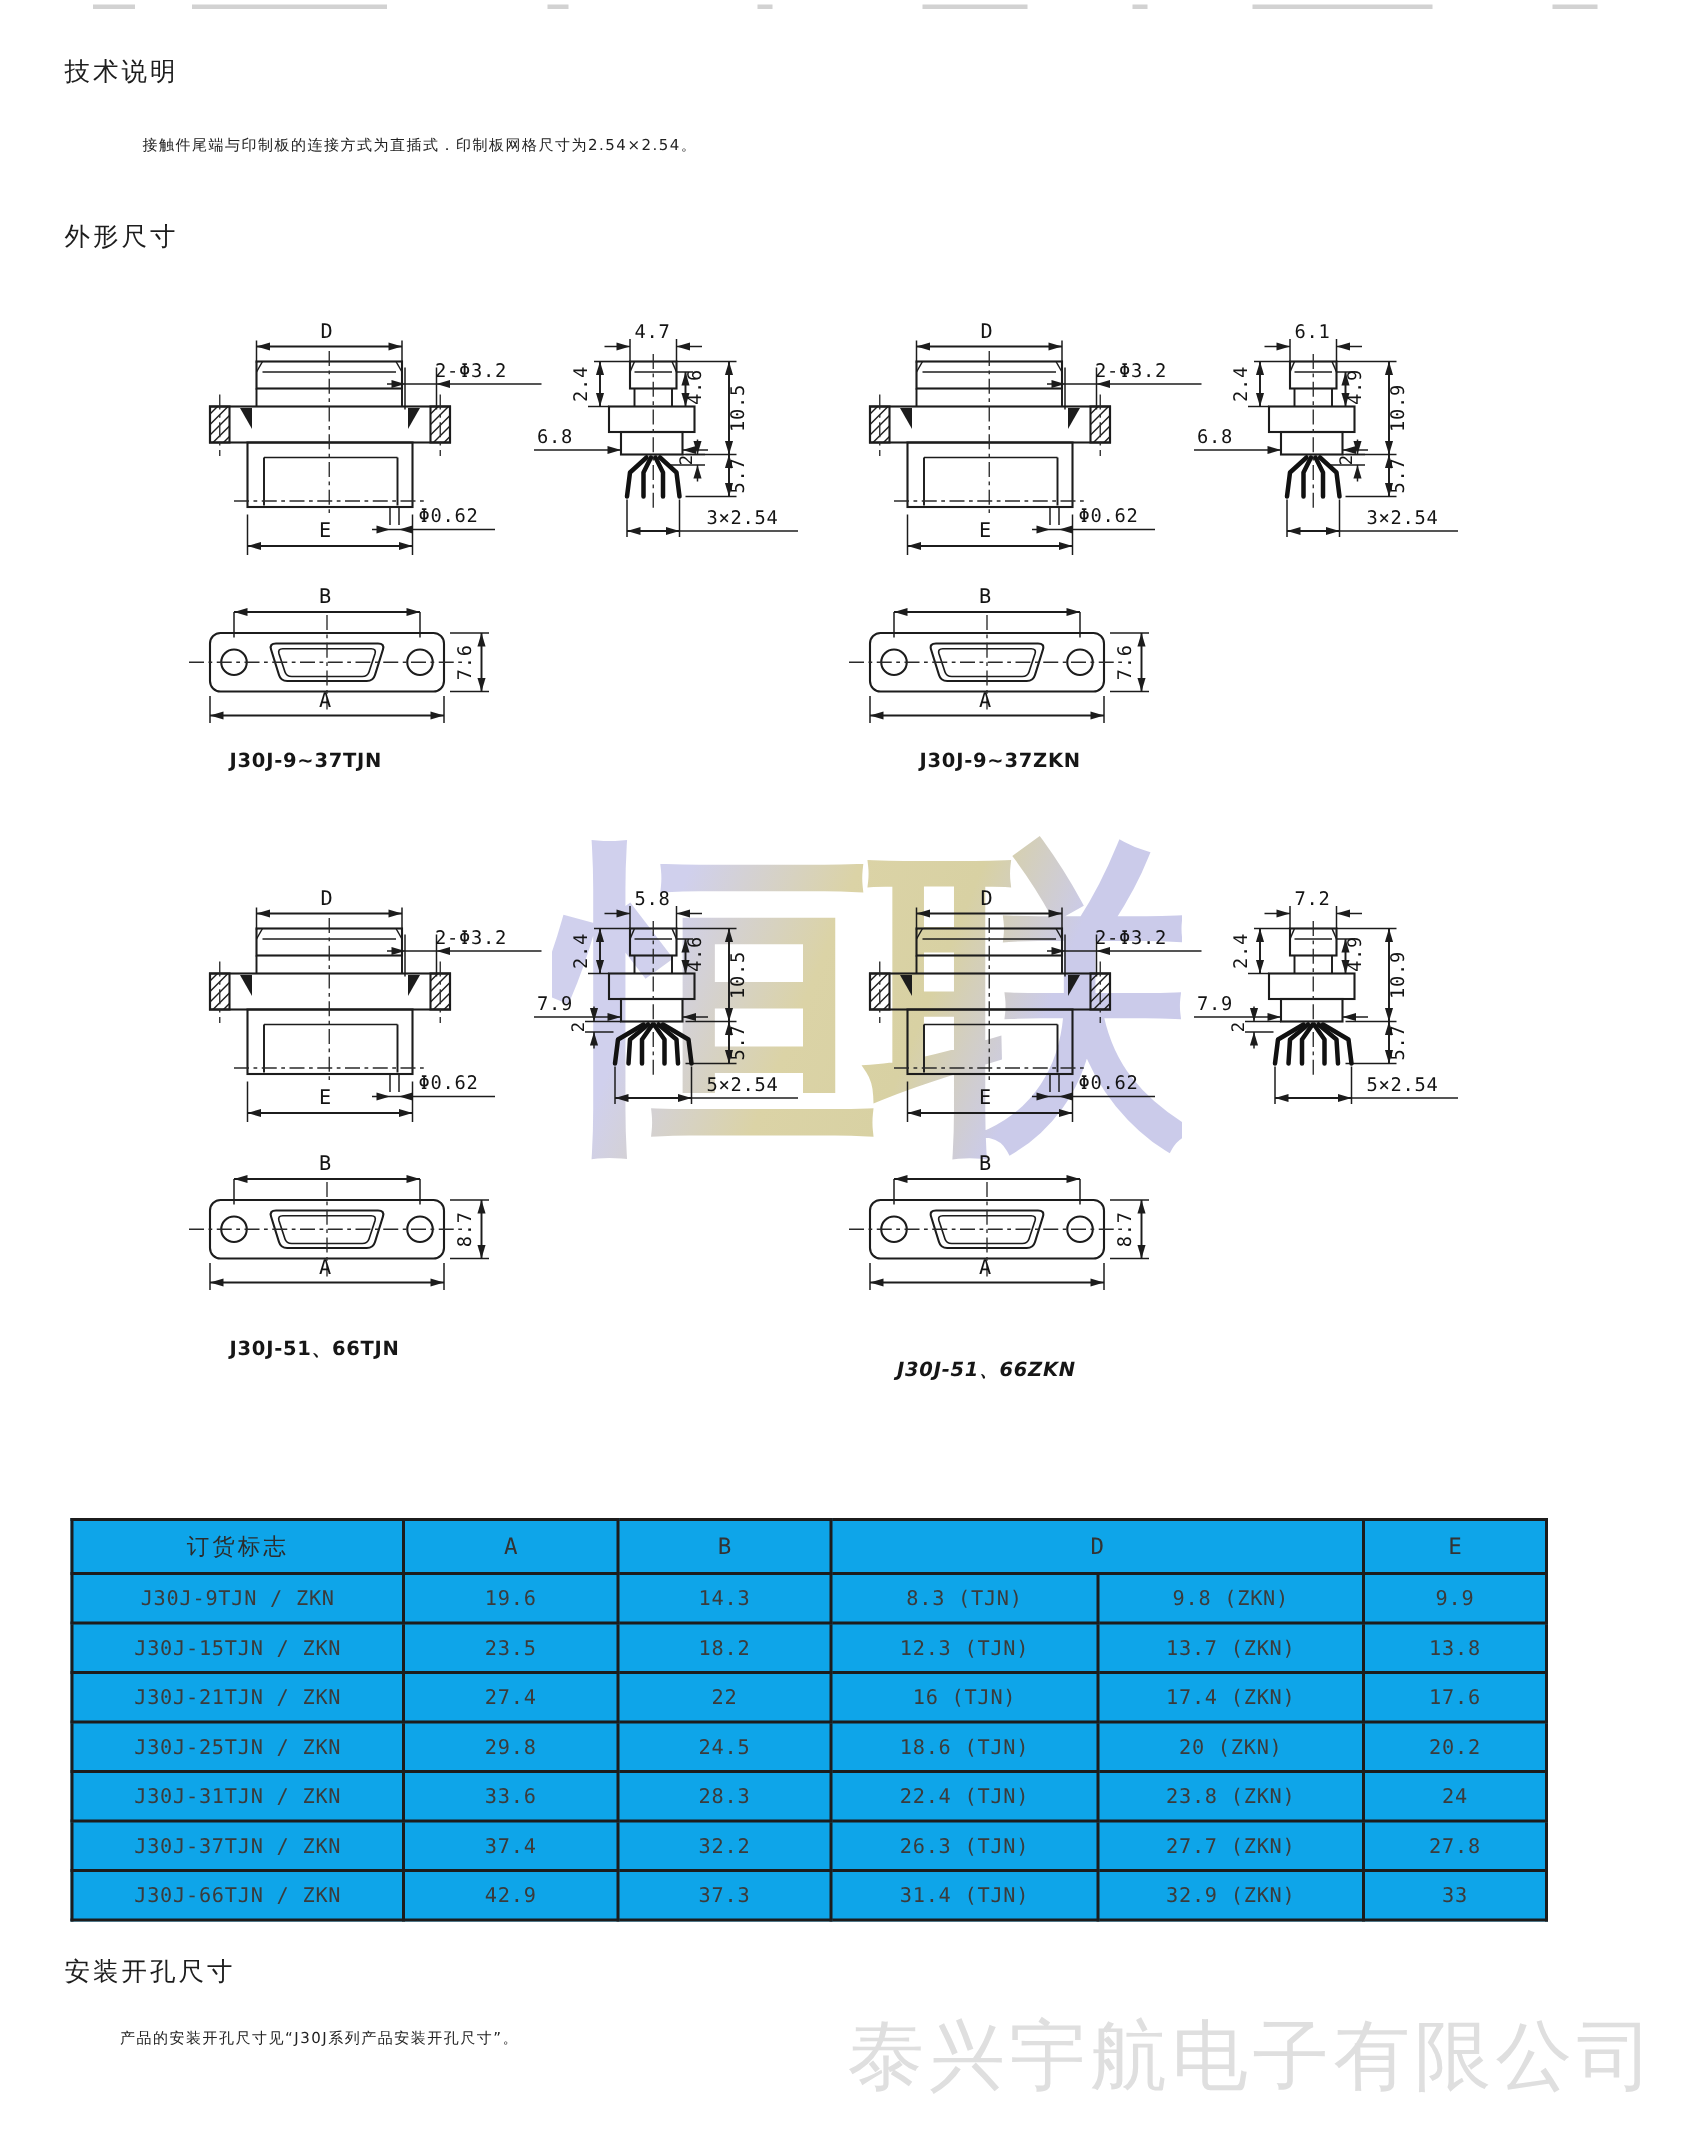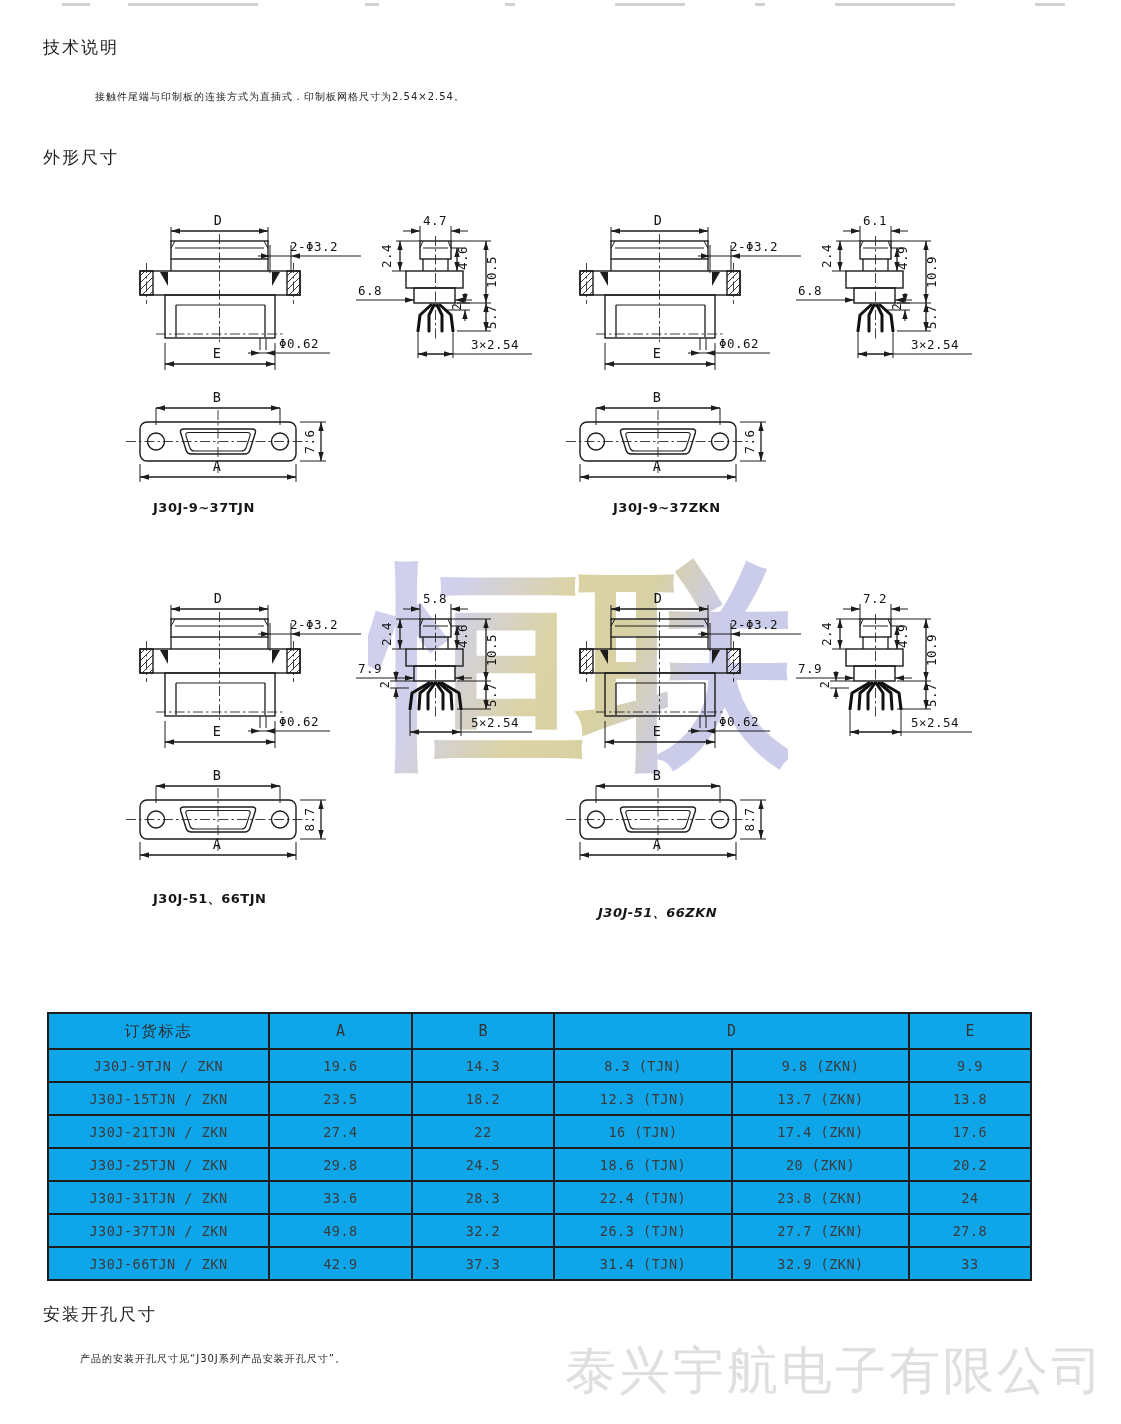--- a/index.html
+++ b/index.html
@@ -689,21 +689,21 @@
         <tr>
           <td>J30J-31TJN / ZKN</td>
           <td>33.6</td>
           <td>28.3</td>
           <td>22.4 (TJN)</td>
           <td>23.8 (ZKN)</td>
           <td>24</td>
         </tr>
         <tr>
           <td>J30J-37TJN / ZKN</td>
-          <td>49.8</td>
+          <td>37.4</td>
           <td>32.2</td>
           <td>26.3 (TJN)</td>
           <td>27.7 (ZKN)</td>
           <td>27.8</td>
         </tr>
         <tr>
           <td>J30J-66TJN / ZKN</td>
           <td>42.9</td>
           <td>37.3</td>
           <td>31.4 (TJN)</td>

